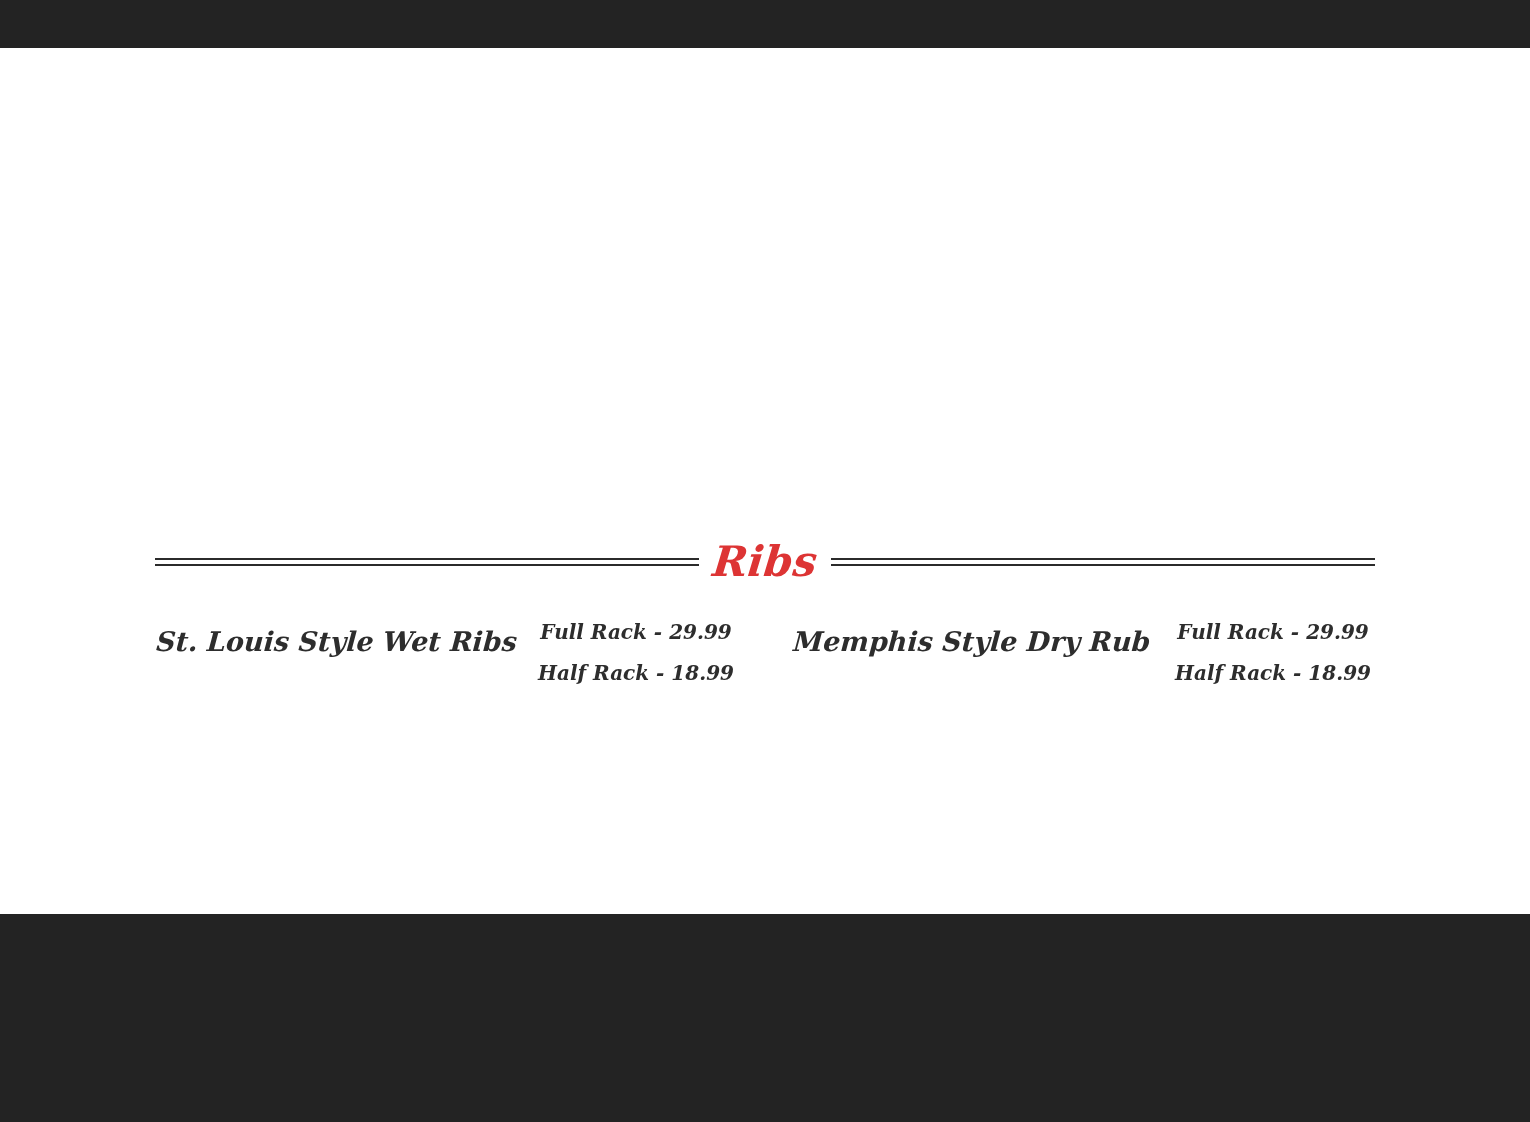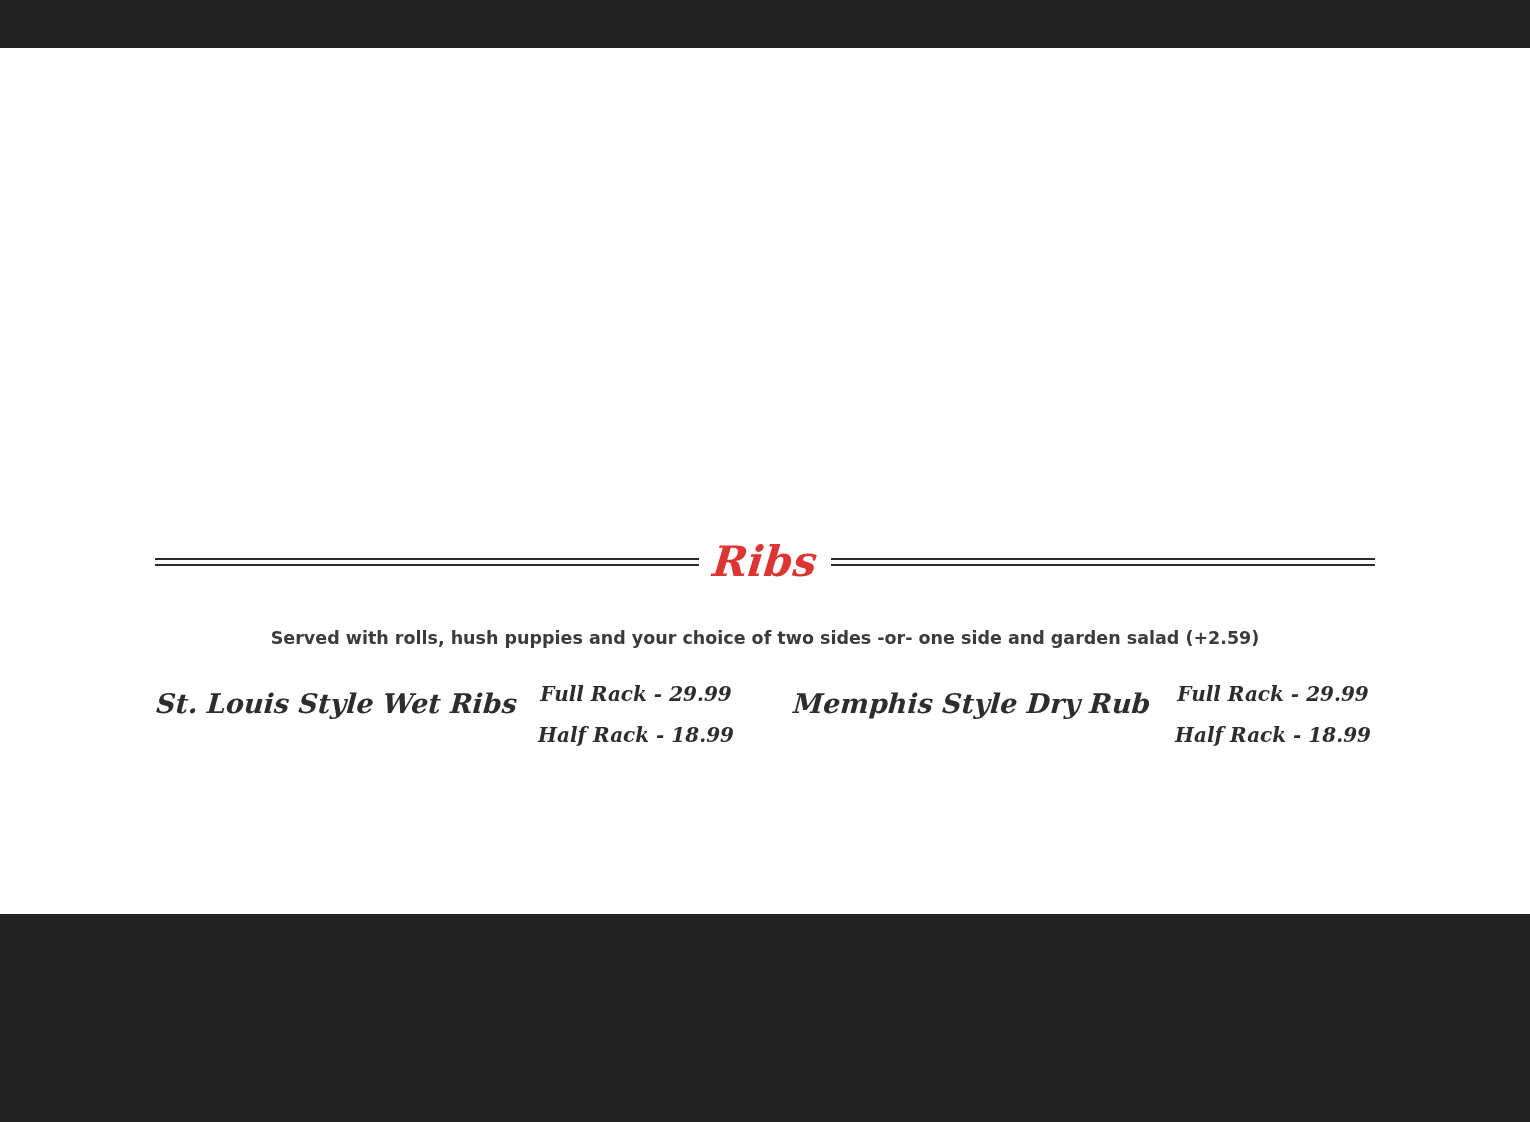--- a/index.html
+++ b/index.html
@@ -110,21 +110,20 @@
 
 <div class="main-area">
   <div class="container">
 
     <div class="section-divider">
       <div class="divider-line"></div>
       <div class="section-title">Ribs</div>
       <div class="divider-line"></div>
     </div>
 
-    <div class="section-subtitle">Served with rolls, hush puppies and your choice of two sides -or- one side and garden salad (+2.59)</div>
 
     <div class="menu-grid">
 
       <div class="menu-item">
         <div class="item-title">St. Louis Style Wet Ribs</div>
         <div class="item-prices">
           <span class="price-line">Full Rack - 29.99</span>
           <span class="price-line">Half Rack - 18.99</span>
         </div>
       </div>

